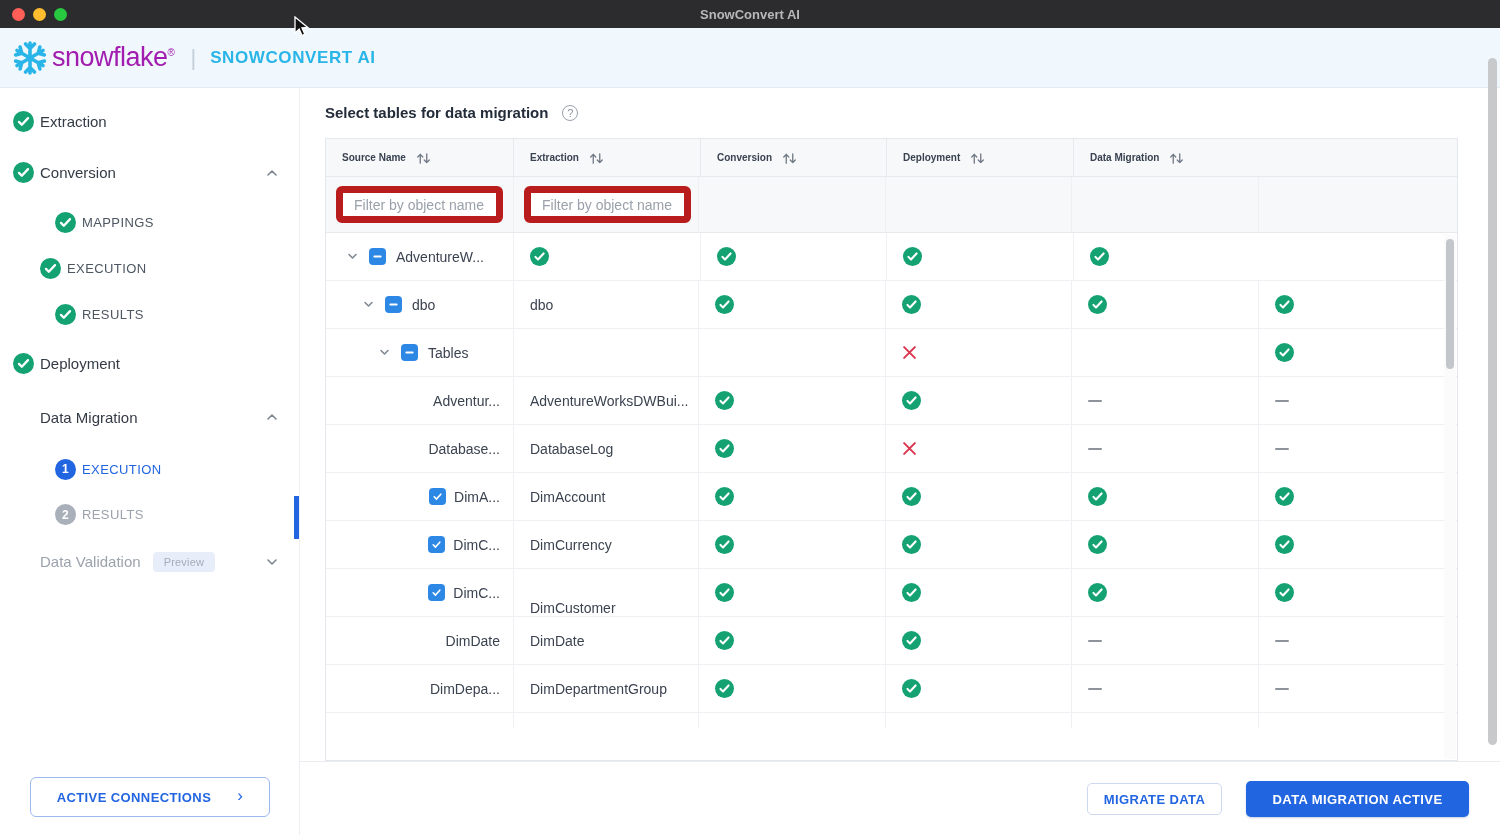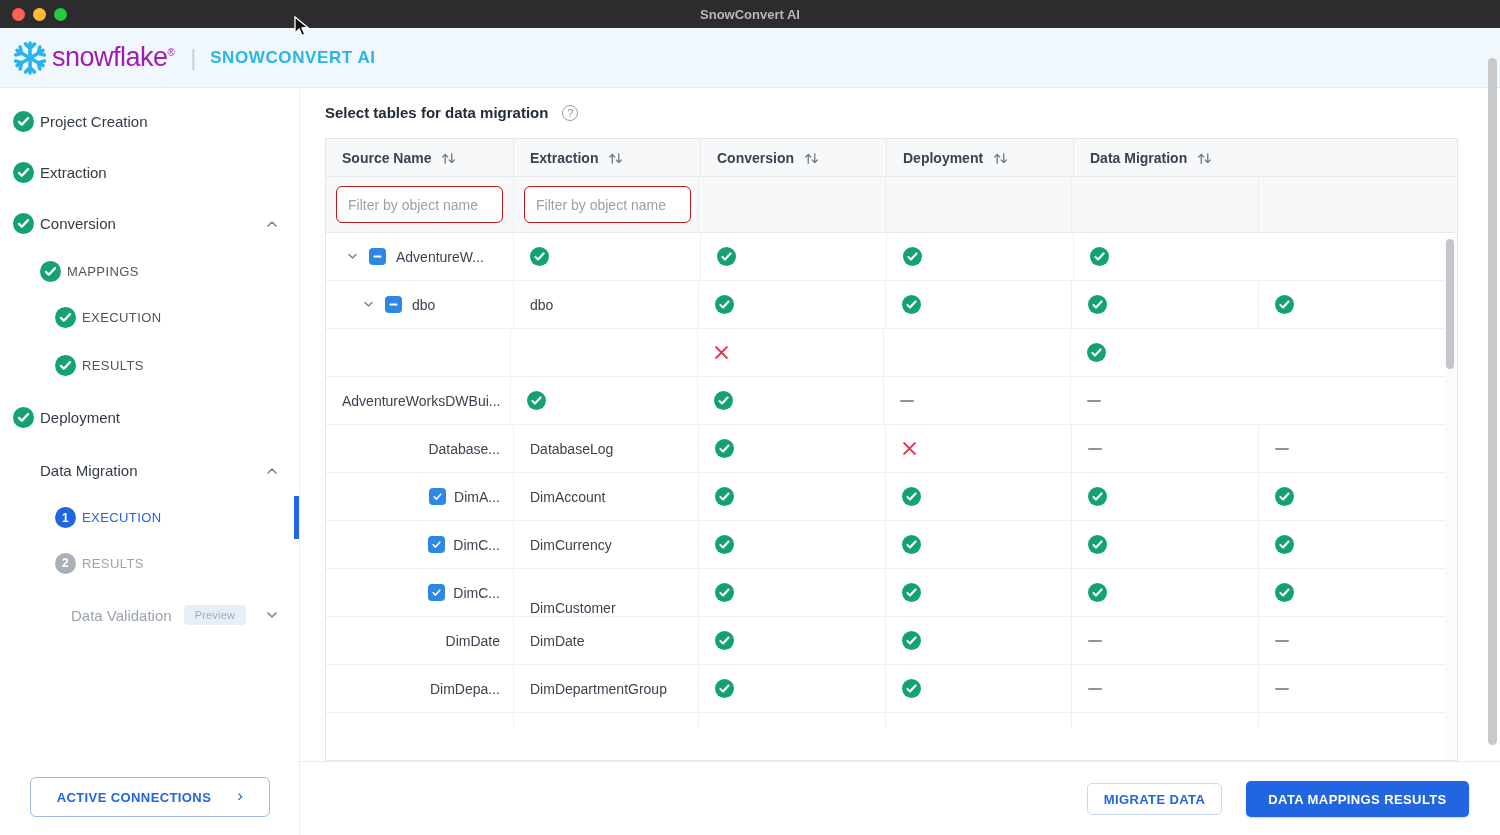--- a/index.html
+++ b/index.html
@@ -46,27 +46,27 @@
   
   .main { position:absolute; left:300px; top:88px; right:0; bottom:0; }
   .page-title-row { position:absolute; left:25px; top:16px; display:flex; align-items:center; gap:14px; }
   .page-title { font-size:15px; font-weight:700; color:#232c39; }
   .help-icon { width:16px; height:16px; border-radius:50%; border:1px solid #99a1ab; color:#8a939e; font-size:11px; display:inline-flex; align-items:center; justify-content:center; }
 
   
   .table-wrap { position:absolute; left:25px; top:50px; width:1133px; height:623px; border:1px solid #e4e7eb; background:#fff; overflow:hidden; }
   .trow { display:flex; }
   .thead { height:38px; background:#f7f8f9; border-bottom:1px solid #e7e9ec; }
-  .th { display:flex; align-items:center; gap:9px; padding-left:16px; font-size:14px; font-weight:700; color:#394251; border-right:1px solid #e7e9ec; }
+  .th { display:flex; align-items:center; gap:9px; padding-left:16px; font-size:10px; font-weight:700; color:#394251; border-right:1px solid #e7e9ec; }
   .th:last-child { border-right:none; }
   .sort-icon { display:inline-flex; margin-top:1px; }
   .filter-row { height:56px; background:#f7f8f9; border-bottom:1px solid #e7e9ec; }
   .fcell { display:flex; align-items:center; padding-left:10px; border-right:1px solid #eef0f2; }
   .fcell:last-child { border-right:none; }
-  .filter-input { width:167px; height:37px; border:1px solid #b91c1c; border-radius:6px; background:#fff; font-size:14px; color:#3b4350; padding:0 11px; font-family:"Liberation Sans",sans-serif; outline:none; }
+  .filter-input { width:167px; height:37px; border:7px solid #b91c1c; border-radius:6px; background:#fff; font-size:14px; color:#3b4350; padding:0 11px; font-family:"Liberation Sans",sans-serif; outline:none; }
   .filter-input::placeholder { color:#9aa1aa; }
   .tr { height:48px; border-bottom:1px solid #eef0f3; background:#fff; }
   .td { display:flex; align-items:center; border-right:1px solid #eef0f3; font-size:14px; color:#3b4350; overflow:hidden; }
   .td:last-child { border-right:none; }
   .td.target { padding-left:16px; white-space:nowrap; }
   .td.status { padding-left:16px; }
   .td.source { gap:10px; }
   .td.source.leaf { justify-content:flex-end; padding-right:13px; gap:8px; }
   .expander { display:inline-flex; flex:none; }
   .expander svg { width:13px; height:13px; }
@@ -136,29 +136,20 @@
 
 <div class="sidebar">
   <div class="nav">
       <div class="nav-row">
         <span class="icon-slot">
           <svg viewBox="0 0 20 20">
             <circle cx="10" cy="10" r="10" fill="#15a273"></circle>
             <path d="M5.7 10.4l2.7 2.7 5.9-6.3" stroke="#fff" stroke-width="2.2" fill="none" stroke-linecap="round" stroke-linejoin="round"></path>
           </svg>
         </span>
-        <span class="nav-label">Project Creation</span>
-      </div>
-      <div class="nav-row">
-        <span class="icon-slot">
-          <svg viewBox="0 0 20 20">
-            <circle cx="10" cy="10" r="10" fill="#15a273"></circle>
-            <path d="M5.7 10.4l2.7 2.7 5.9-6.3" stroke="#fff" stroke-width="2.2" fill="none" stroke-linecap="round" stroke-linejoin="round"></path>
-          </svg>
-        </span>
         <span class="nav-label">Extraction</span>
       </div>
       <div class="nav-row">
         <span class="icon-slot">
           <svg viewBox="0 0 20 20">
             <circle cx="10" cy="10" r="10" fill="#15a273"></circle>
             <path d="M5.7 10.4l2.7 2.7 5.9-6.3" stroke="#fff" stroke-width="2.2" fill="none" stroke-linecap="round" stroke-linejoin="round"></path>
           </svg>
         </span>
         <span class="nav-label">Conversion</span>
@@ -401,20 +392,33 @@
           <div class="td status" style="width: 187px;">
             <span class="status-check">
               <svg viewBox="0 0 20 20">
                 <circle cx="10" cy="10" r="10" fill="#15a273"></circle>
                 <path d="M5.7 10.4l2.7 2.7 5.9-6.3" stroke="#fff" stroke-width="2.2" fill="none" stroke-linecap="round" stroke-linejoin="round"></path>
               </svg>
             </span>
           </div>
         </div>
         <div class="trow tr">
+          <div class="td source" style="width: 188px; padding-left: 52px;">
+            <span class="expander">
+              <svg viewBox="0 0 13 13">
+                <path d="M3 4.5l3.5 3.5L10 4.5" stroke="#7d8690" stroke-width="1.5" fill="none" stroke-linecap="round" stroke-linejoin="round"></path>
+              </svg>
+            </span>
+            <span class="cb">
+              <svg viewBox="0 0 12 12">
+                <path d="M2.5 6h7" stroke="#fff" stroke-width="2" stroke-linecap="round"></path>
+              </svg>
+            </span>
+            <span class="src-label">Tables</span>
+          </div>
           <div class="td target" style="width: 185px;">
             <span></span>
           </div>
           <div class="td status" style="width: 187px;"></div>
           <div class="td status" style="width: 186px;">
             <span class="status-cross">
               <svg viewBox="0 0 14 14">
                 <path d="M2 2l10 10M12 2L2 12" stroke="#dc3550" stroke-width="1.9" stroke-linecap="round"></path>
               </svg>
             </span>
@@ -423,20 +427,23 @@
           <div class="td status" style="width: 187px;">
             <span class="status-check">
               <svg viewBox="0 0 20 20">
                 <circle cx="10" cy="10" r="10" fill="#15a273"></circle>
                 <path d="M5.7 10.4l2.7 2.7 5.9-6.3" stroke="#fff" stroke-width="2.2" fill="none" stroke-linecap="round" stroke-linejoin="round"></path>
               </svg>
             </span>
           </div>
         </div>
         <div class="trow tr">
+          <div class="td source leaf" style="width: 188px;">
+            <span class="src-label">Adventur...</span>
+          </div>
           <div class="td target" style="width: 185px;">
             <span>AdventureWorksDWBui...</span>
           </div>
           <div class="td status" style="width: 187px;">
             <span class="status-check">
               <svg viewBox="0 0 20 20">
                 <circle cx="10" cy="10" r="10" fill="#15a273"></circle>
                 <path d="M5.7 10.4l2.7 2.7 5.9-6.3" stroke="#fff" stroke-width="2.2" fill="none" stroke-linecap="round" stroke-linejoin="round"></path>
               </svg>
             </span>
@@ -691,21 +698,21 @@
       </div>
     <div class="inner-scroll-track">
       <div class="inner-scroll-thumb"></div>
     </div>
   </div>
 
   <div class="footer-line" style="position:absolute; left:0; top:673px; right:0;"></div>
 </div>
 
 <button class="btn btn-migrate">MIGRATE DATA</button>
-<button class="btn btn-results">DATA MAPPINGS RESULTS</button>
+<button class="btn btn-results">DATA MIGRATION ACTIVE</button>
 
 <div class="page-scroll-thumb"></div>
 
 <span class="cursor">
   <svg width="18" height="22" viewBox="0 0 18 22">
     <path d="M2 1 L2 17 L6.2 13 L9 19.5 L11.8 18.2 L9 11.9 L14.8 11.5 Z" fill="#111" stroke="#fff" stroke-width="1.3"></path>
   </svg>
 </span>
 
 </body></html>

